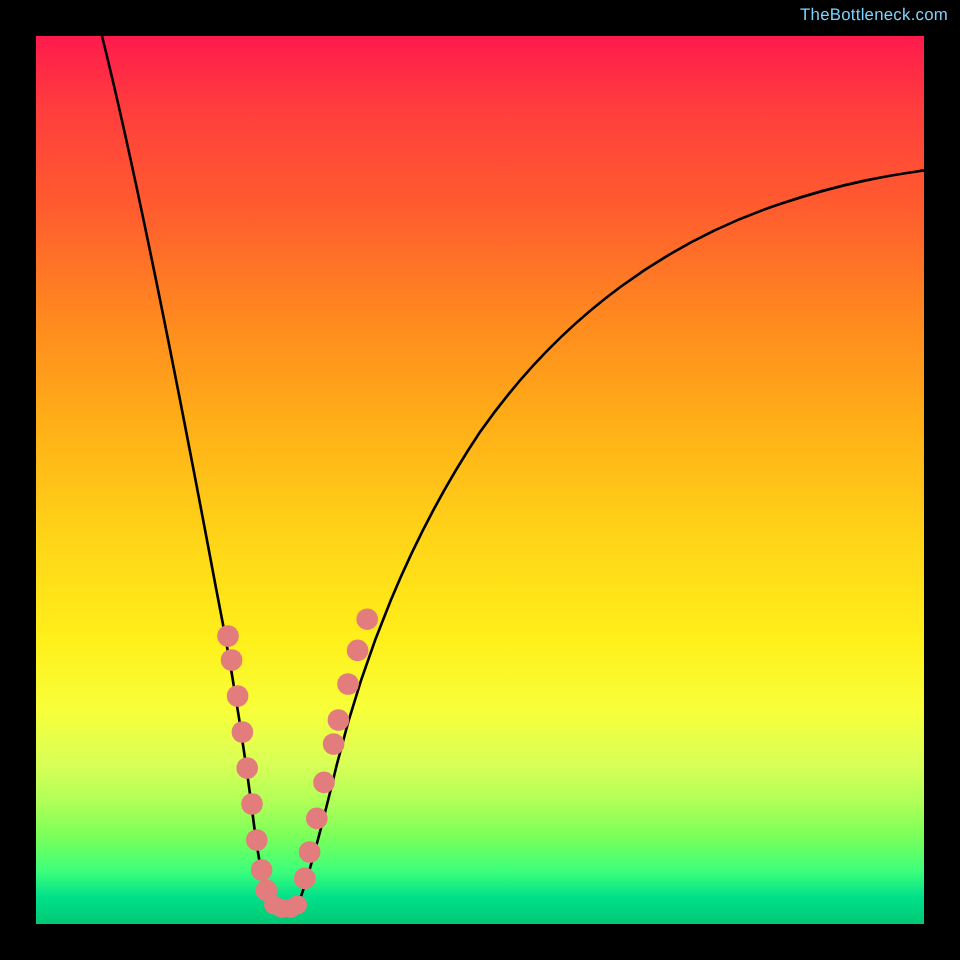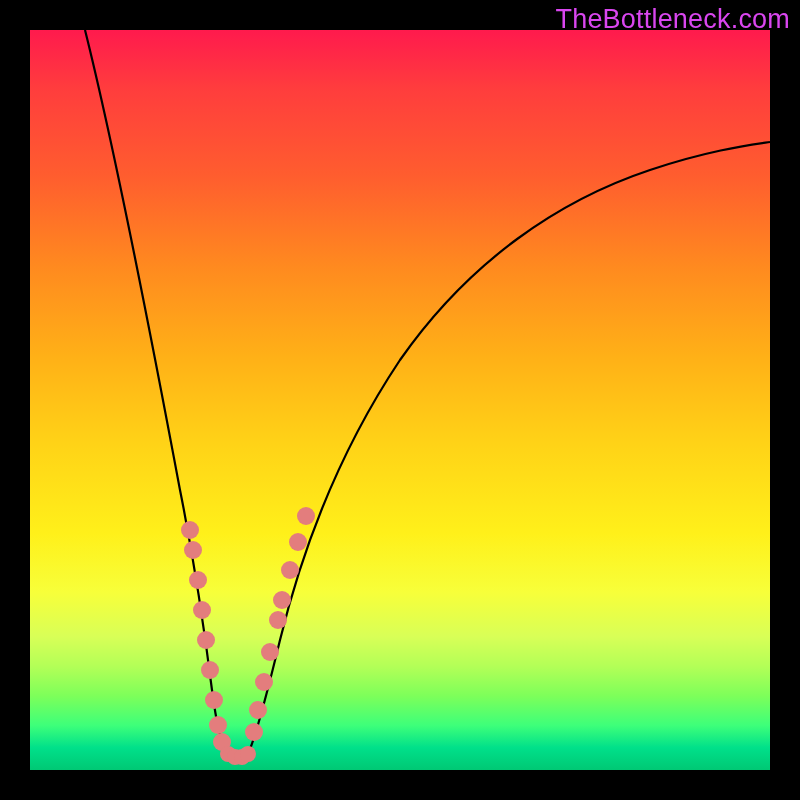--- a/index.html
+++ b/index.html
@@ -38,22 +38,22 @@
       #b3ff57 86%,
       #7dff5a 90%,
       #3dff7a 94%,
       #00e08a 97%,
       #00c874 100%);
   }
   .watermark {
     position: absolute;
     top: 4px;
     right: 10px;
-    color: #d946ef;
-    font-size: 27px;
+    color: #7dd3fc;
+    font-size: 14px;
     font-weight: 500;
     letter-spacing: 0.2px;
     pointer-events: none;
     margin-left: 44px;
   }
   svg.curve {
     position: absolute;
     top: 0; left: 0;
     width: 740px;
     height: 740px;

